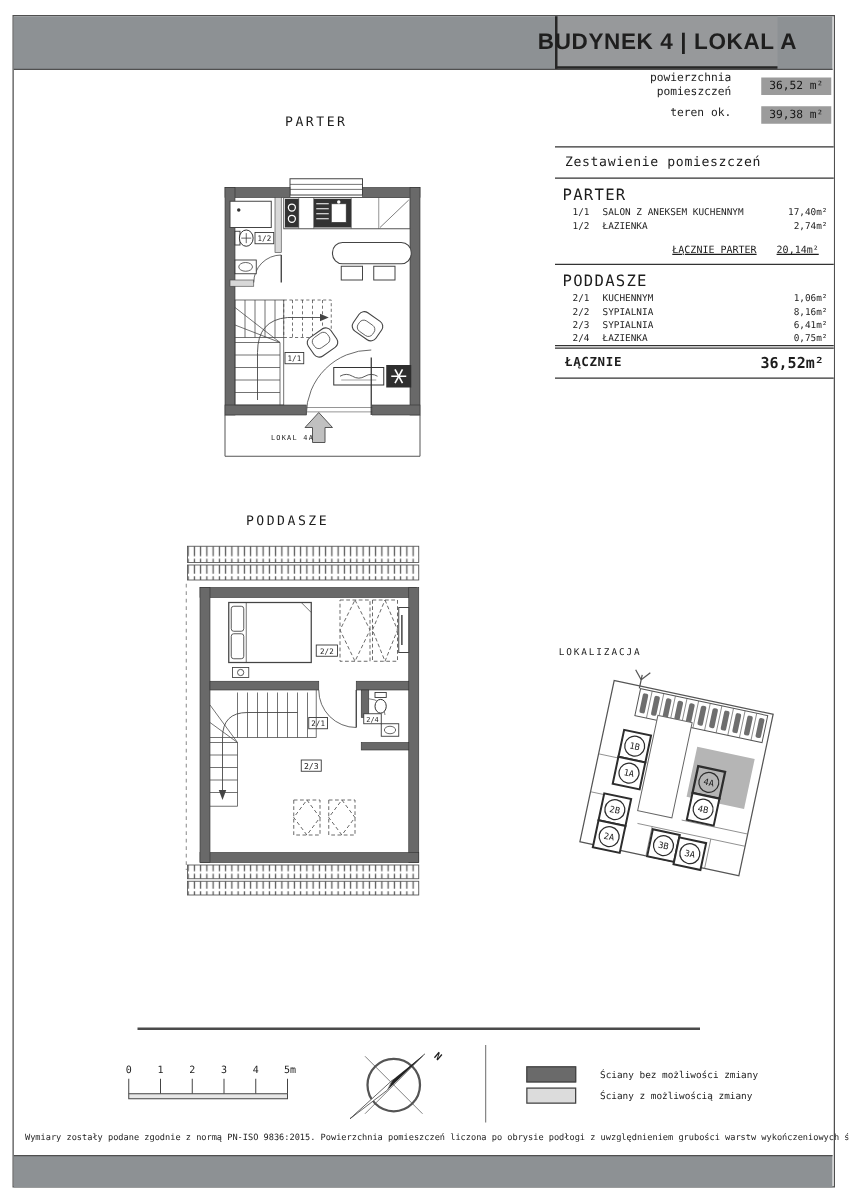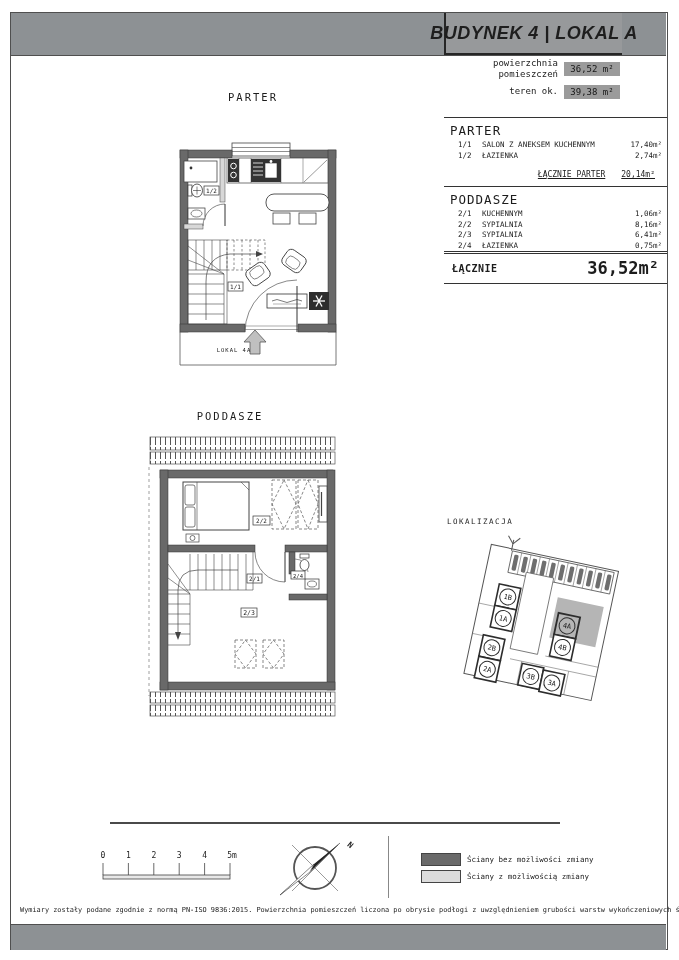--- a/index.html
+++ b/index.html
@@ -3,48 +3,48 @@
 <meta charset="utf-8">
 <style>
   html,body{margin:0;padding:0;background:#fff;}
   .page{position:relative;width:679px;height:960px;background:#fff;overflow:hidden;
         font-family:"DejaVu Sans Mono",monospace;color:#1c1c1c;}
   .frame{position:absolute;left:10px;top:12px;width:656px;height:936px;border:1px solid #4f4f4f;}
   .topband{position:absolute;left:11px;top:13px;width:655px;height:42px;background:#8d9194;border-bottom:1px solid #4f4f4f;}
   .bottomband{position:absolute;left:11px;top:924px;width:655px;height:25px;background:#8d9194;border-top:1px solid #4f4f4f;}
   .titlebox{position:absolute;left:444px;top:13px;width:178px;height:42px;background:#97999b;
             border-left:2px solid #262626;border-bottom:2px solid #262626;
-            display:flex;align-items:center;justify-content:center;box-sizing:border-box;font-style:italic;}
+            display:flex;align-items:center;justify-content:center;box-sizing:border-box;}
   .titlebox span{font-family:"Liberation Sans",sans-serif;font-weight:bold;font-size:18px;color:#1e1e1e;letter-spacing:.5px;white-space:nowrap;}
 
   .summary{position:absolute;left:446px;top:58px;width:219px;}
-  .srow{display:flex;justify-content:flex-start;align-items:center;margin-bottom:5px;gap:6px;}
+  .srow{display:flex;justify-content:flex-end;align-items:center;margin-bottom:5px;gap:24px;}
   .slbl{font-size:9px;text-align:right;color:#222;line-height:1.2;width:112px;}
   .chip{background:#9b9b9b;color:#161616;font-size:9px;padding:2px 4px;min-width:48px;text-align:center;}
 
   .paneltable{position:absolute;left:444px;top:117px;width:223px;border-top:1px solid #333;background:#fff;}
   .tbl-title{font-size:10.5px;padding:6px 2px 6px 8px;border-bottom:1px solid #333;letter-spacing:.5px;}
   .sec{padding-top:2px;}
   .sec.bline{border-bottom:1px solid #333;}
   .sec-h{font-size:12.5px;padding:3px 6px 2px 6px;letter-spacing:1px;}
   .rrow{display:flex;font-size:7.5px;padding:0 5px 0 14px;line-height:1.4;}
   .rno{width:24px;}
   .rname{flex:1;}
   .rarea{width:44px;text-align:right;}
   .trow{display:flex;justify-content:flex-end;gap:16px;font-size:8px;padding:9px 12px 7px 0;text-decoration:underline;}
   .grand{display:flex;justify-content:space-between;align-items:center;font-weight:bold;
          border-top:3px double #333;border-bottom:1px solid #333;padding:4px 8px 5px 8px;}
   .grand .gl{font-size:10px;letter-spacing:.5px;}
-  .grand .gv{font-size:17px;}
+  .grand .gv{font-size:12px;}
 
   .plan{position:absolute;}
   svg text{font-family:"DejaVu Sans Mono",monospace;fill:#1c1c1c;}
 
   .legend{position:absolute;left:421px;top:853px;}
-  .lrow{display:flex;align-items:center;margin-bottom:4px;gap:6px;}
+  .lrow{display:flex;align-items:center;margin-bottom:4px;gap:19px;}
   .sw{width:40px;height:13px;border:1px solid #444;box-sizing:border-box;}
   .sw-dark{background:#6a6a6a;}
   .sw-light{background:#dcdcdc;}
   .llbl{font-size:7.5px;color:#222;white-space:nowrap;}
 
   .hdiv{position:absolute;left:110px;top:822px;width:450px;border-top:2px solid #4a4a4a;}
   .vdiv{position:absolute;left:388px;top:836px;height:62px;border-left:1px solid #888;}
 
   .footer-note{position:absolute;left:20px;top:906px;width:644px;font-size:6.9px;color:#222;white-space:nowrap;}
 </style>
@@ -63,20 +63,21 @@
       <div class="slbl">powierzchnia pomieszczeń</div>
       <div class="chip">36,52 m²</div>
     </div>
     <div class="srow">
       <div class="slbl">teren ok.</div>
       <div class="chip">39,38 m²</div>
     </div>
   </div>
 
   <div class="paneltable">
+    <div class="tbl-title">Zestawienie pomieszczeń</div>
 
     <div class="sec bline">
       <div class="sec-h">PARTER</div>
       <div class="rrow">
         <span class="rno">1/1</span>
         <span class="rname">SALON Z ANEKSEM KUCHENNYM</span>
         <span class="rarea">17,40m²</span>
       </div>
       <div class="rrow">
         <span class="rno">1/2</span>

